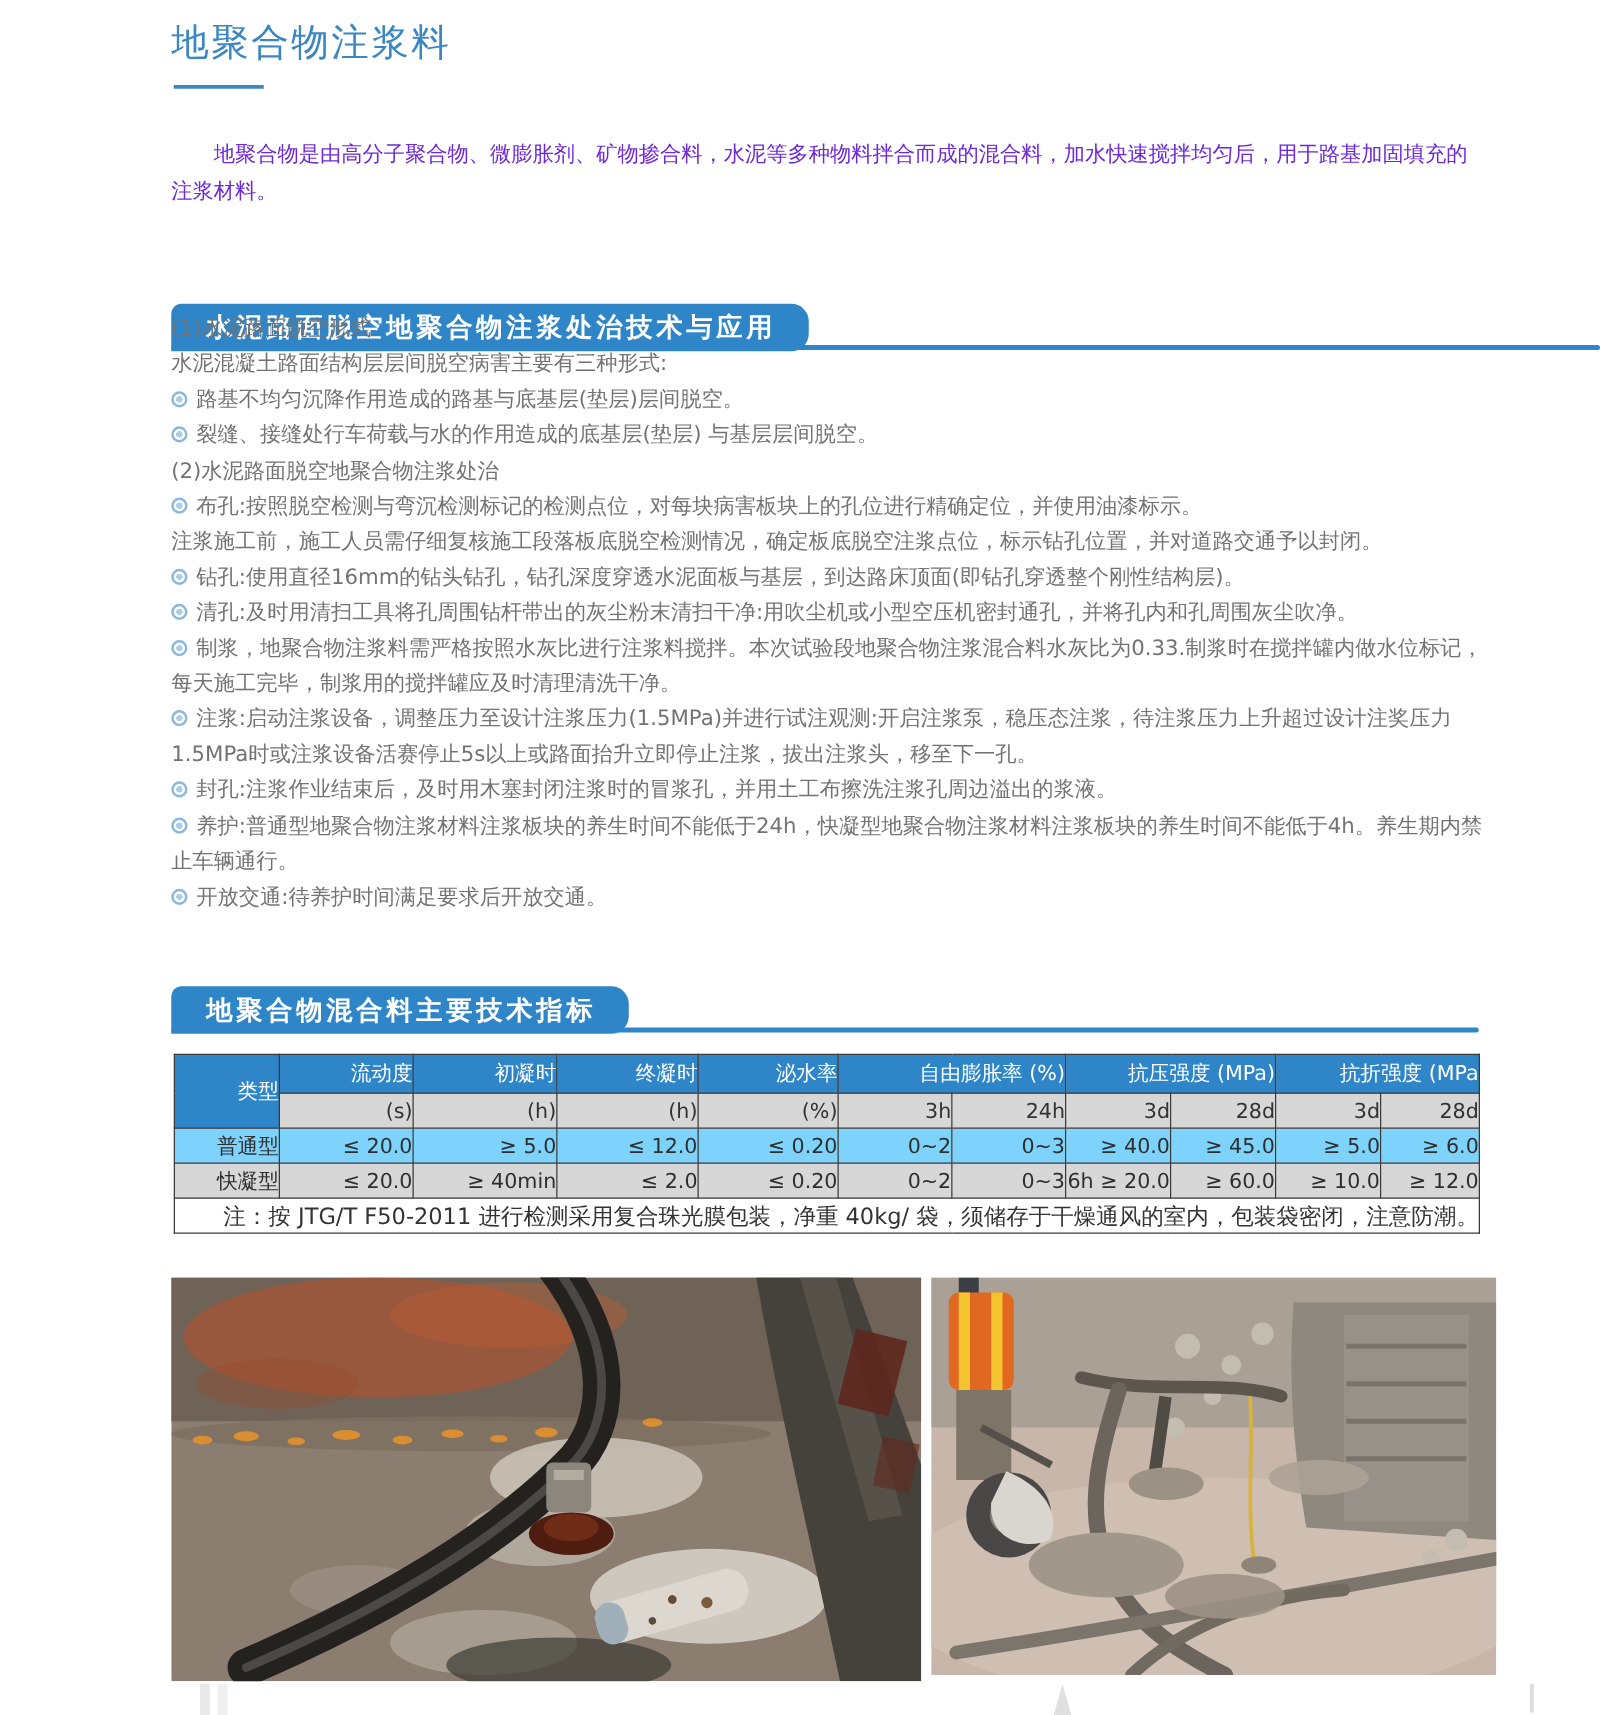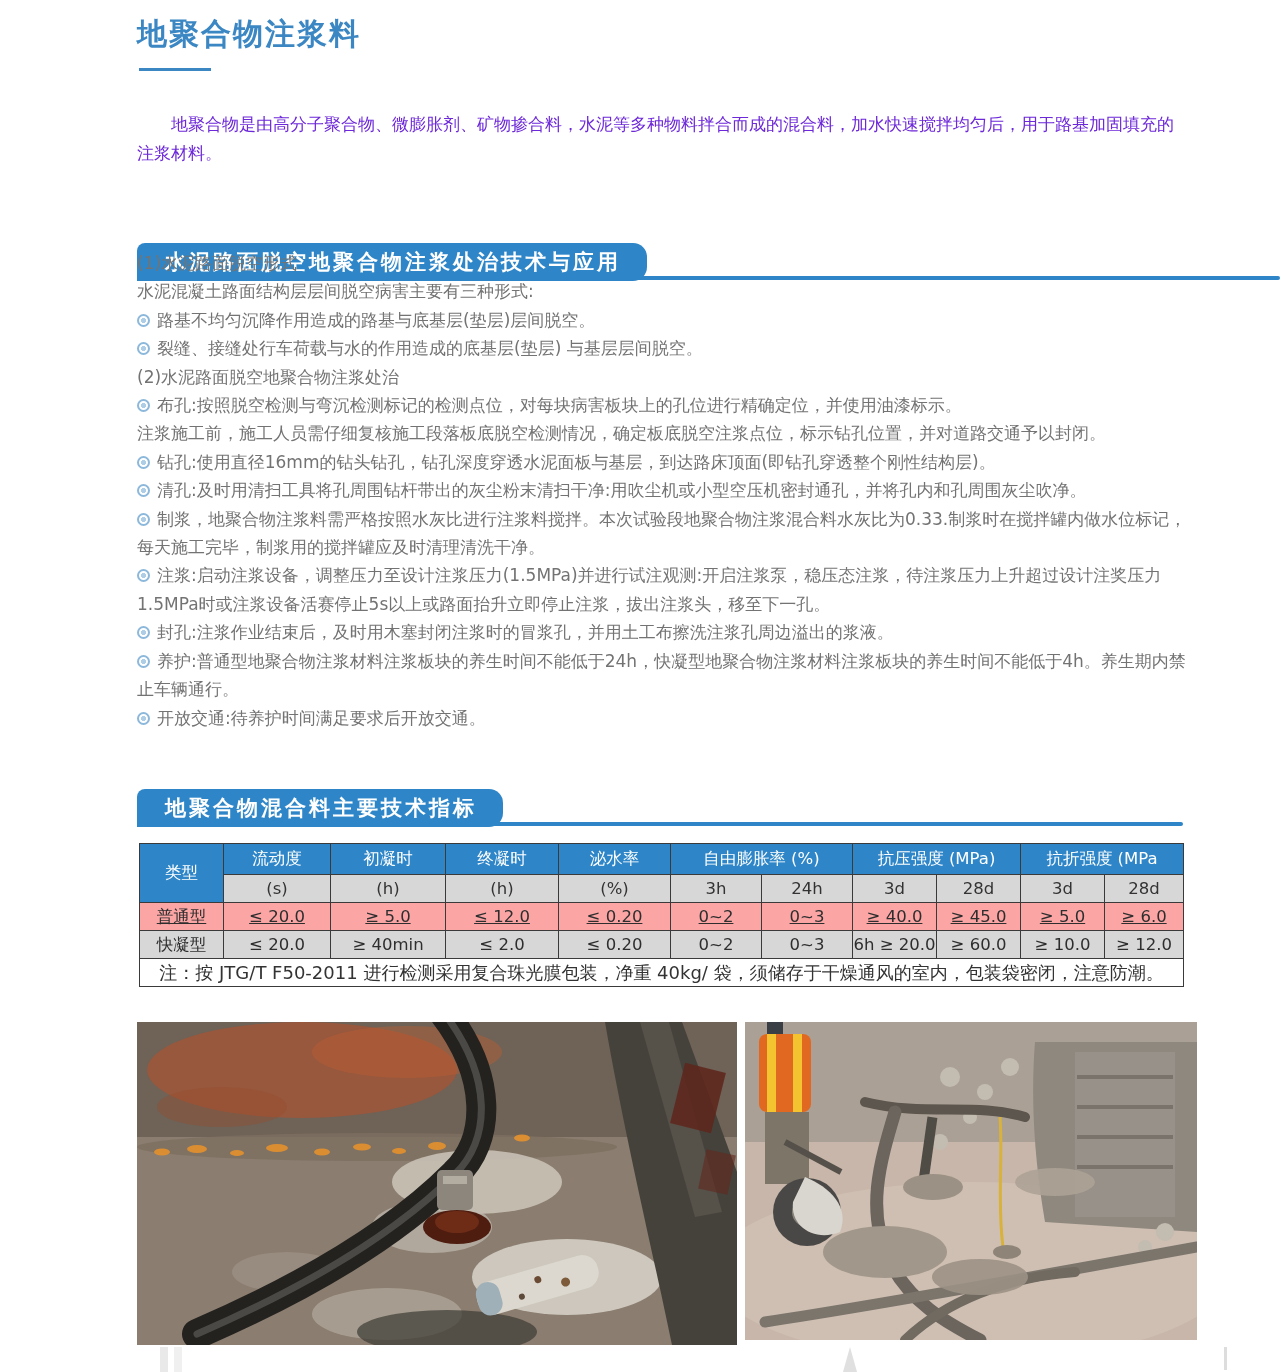--- a/index.html
+++ b/index.html
@@ -1,20 +1,20 @@
 <!DOCTYPE html>
 <html><head>
 <meta charset="utf-8">
 <style>
   * { margin:0; padding:0; box-sizing:border-box; }
   html, body { background:#ffffff; }
   body { font-family:"DejaVu Sans","Liberation Sans",sans-serif; }
   .page { position:relative; width:1280px; height:1372px; background:#ffffff; overflow:hidden; }
 
-  .doc-title { position:absolute; left:137px; top:14px; font-size:30px; font-weight:bold;
+  .doc-title { position:absolute; left:137px; top:14px; font-size:30px; font-weight:normal;
                color:#3b87c3; letter-spacing:2px; }
   .title-underline { position:absolute; left:139px; top:68px; width:72px; height:3px; background:#3b87c3; }
 
   .intro { position:absolute; left:137px; top:110px; width:1048px; font-size:17px;
            line-height:29px; color:#6d28d9; text-indent:2em; }
 
   .banner { position:absolute; left:137px; height:38px; }
   .banner .line { position:absolute; left:0; bottom:1px; height:4px; background:#2e86c8; border-radius:2px; }
   .banner .tab { position:absolute; left:0; bottom:0; height:38px; line-height:38px; background:#2e86c8;
                  color:#ffffff; font-size:21px; font-weight:bold; letter-spacing:3px;
@@ -25,26 +25,26 @@
   .banner2 .line { width:1046px; }
 
   .body-text { position:absolute; left:137px; top:249px; width:1050px; font-size:17px;
                line-height:28.4px; color:#737373; }
   .body-text p { margin:0; }
   .dot { display:inline-block; width:13px; height:13px; border:2px solid #8cb8db; border-radius:50%;
          background:radial-gradient(circle at center, #aecde6 0 2.5px, #ffffff 2.6px 100%);
          margin-right:7px; vertical-align:-1px; }
 
   table.spec { position:absolute; left:139px; top:843px; width:1044px; border-collapse:collapse;
-               table-layout:fixed; font-size:16.5px; color:#2e2e2e; text-align:center; }
+               table-layout:fixed; font-size:16.5px; color:#2e2e2e; text-align:right; }
   table.spec th, table.spec td { border:1px solid #3a3a3a; padding:0; font-weight:normal; height:28px; }
   table.spec tr.h-blue th { background:#2e86c8; color:#ffffff; height:31px; font-size:16.5px; }
   th.type-head { background:#2e86c8; color:#ffffff; }
   tr.h-gray td { background:#d7d7d7; color:#333333; }
-  tr.r-white td { background:#fca5a5;text-decoration:underline; }
+  tr.r-white td { background:#7dd3fc; }
   tr.r-gray td { background:#d7d7d7; }
   td.note-cell { height:34px; font-size:18px; color:#333333; background:#ffffff; }
 
   .photos { position:absolute; left:137px; top:1022px; width:1060px; display:flex; gap:8px; }
   .photo { display:block; }
 
   .scan-mark { position:absolute; background:#e9e9e9; }
 </style>
 </head>
 <body>

